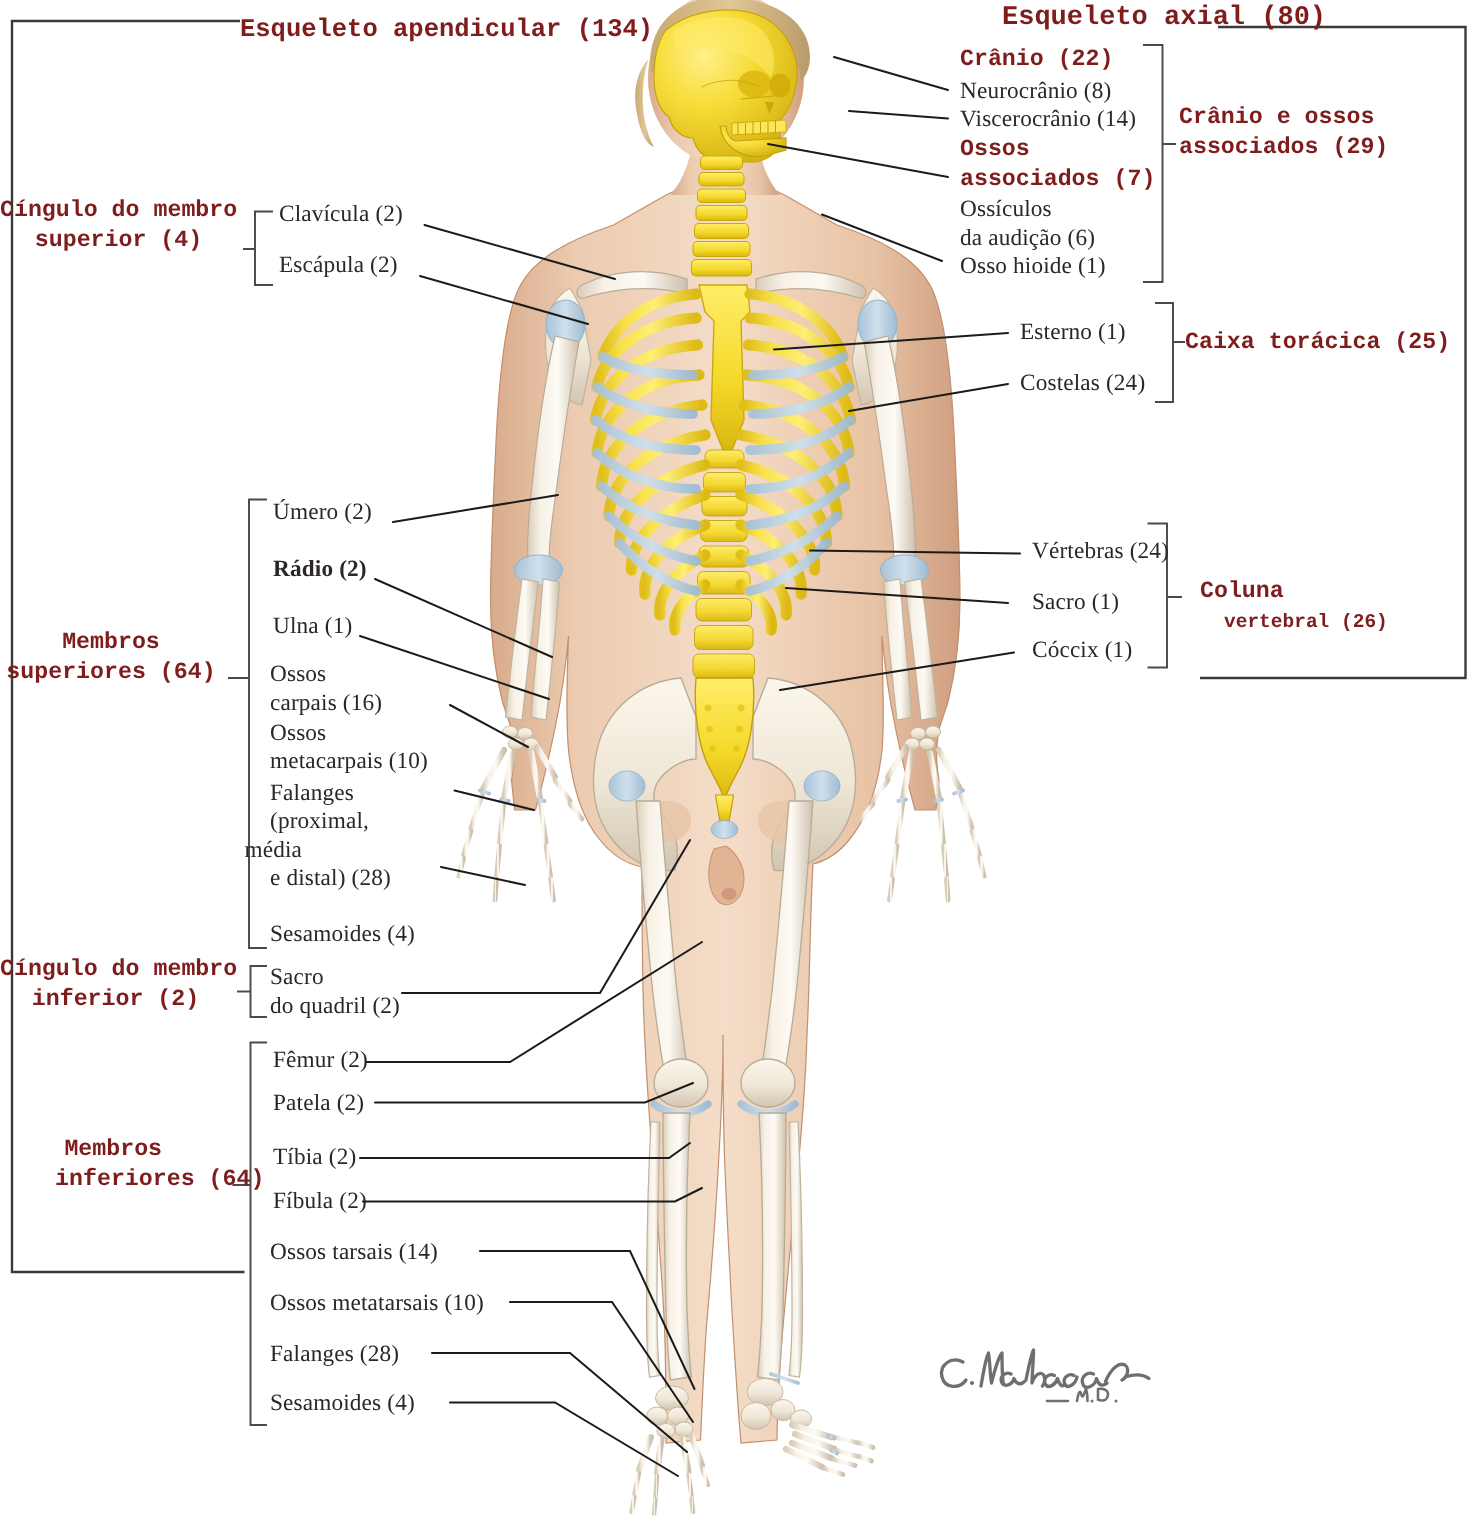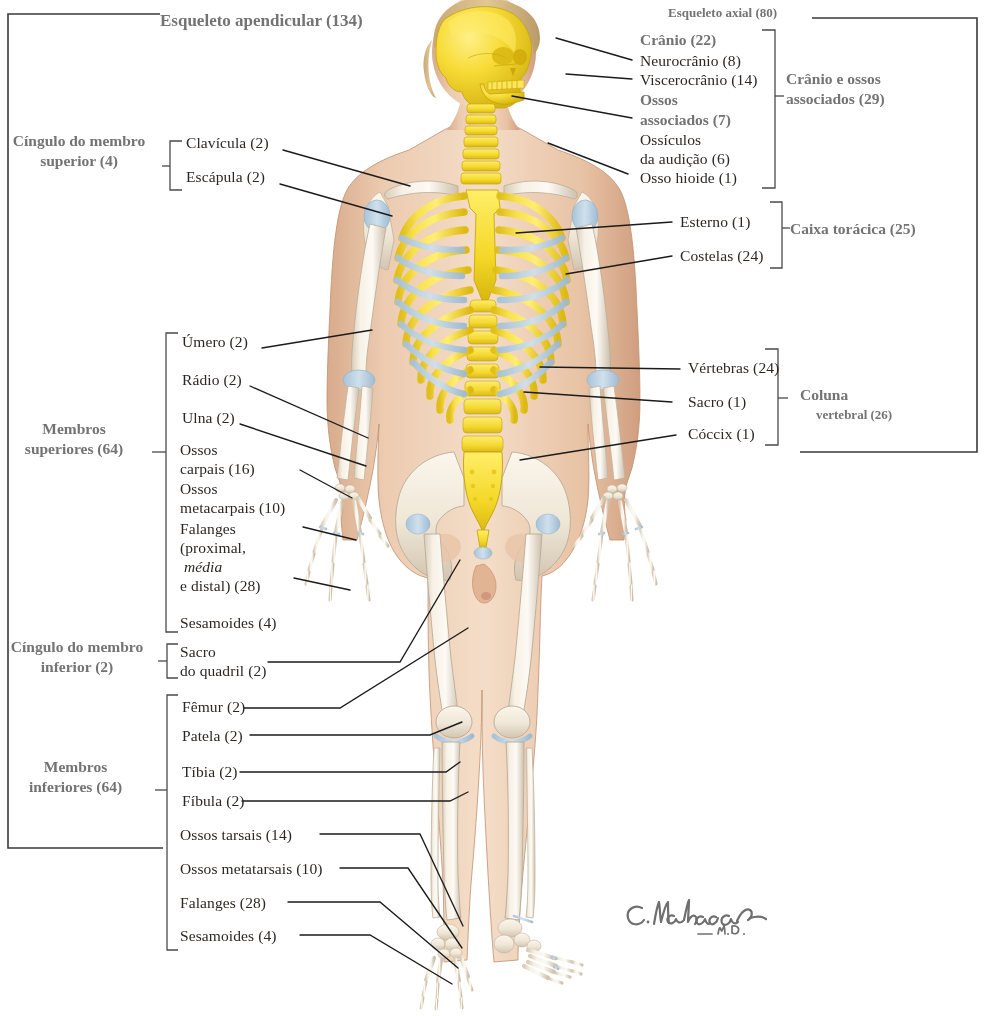--- a/index.html
+++ b/index.html
@@ -14,23 +14,23 @@
   .lbl{
     position:absolute;
     font-family:"Liberation Serif", serif;
     font-size:15.5px;
     line-height:17.5px;
     color:#2b2724;
     white-space:pre;
     letter-spacing:.1px;
   }
   .lbl.bold{
-    font-family:Liberation Serif, serif;
+    font-family:Liberation Mono, monospace;
     font-weight:bold;
-    color:#737373;
+    color:#7f1d1d;
     letter-spacing:0;
   }
   .lbl.right{text-align:center;}
 
   
   svg.vec{position:absolute;left:0;top:0;width:984px;height:1016px;pointer-events:none;}
   .lead{stroke:#1b1b1b;stroke-width:1.35;fill:none;stroke-linecap:round;}
   .brk{stroke:#3a3a3a;stroke-width:1.6;fill:none;}
   .brkthin{stroke:#4a4a4a;stroke-width:1.3;fill:none;}
 
@@ -573,50 +573,50 @@
       <path d="M676 435 L520 460"></path>
     </g>
 
     <g class="brk">
       <line x1="160" y1="14" x2="160" y2="14"></line>
     </g>
   </svg>
 
   <div class="lbl bold" style="left:160px;top:12px;font-size:17px;">Esqueleto apendicular (134)</div>
 
-  <div class="lbl bold" style="left:668px;top:4px;font-size:13px;">Esqueleto axial (80)</div>
+  <div class="lbl bold" style="left:668px;top:4px;font-size:18px;">Esqueleto axial (80)</div>
 
   <div class="lbl bold right" style="left:0px;top:132px;width:158px;font-size:15.5px;">Cíngulo do membro</div>
   <div class="lbl bold right" style="left:0px;top:152px;width:158px;font-size:15.5px;">superior (4)</div>
 
   <div class="lbl bold right" style="left:0px;top:420px;width:148px;font-size:15.5px;">Membros</div>
   <div class="lbl bold right" style="left:0px;top:440px;width:148px;font-size:15.5px;">superiores (64)</div>
 
   <div class="lbl bold right" style="left:0px;top:638px;width:154px;font-size:15.5px;">Cíngulo do membro</div>
   <div class="lbl bold right" style="left:0px;top:658px;width:154px;font-size:15.5px;">inferior (2)</div>
 
   <div class="lbl bold right" style="left:0px;top:758px;width:151px;font-size:15.5px;">Membros</div>
-  <div class="lbl bold right" style="left:0px;top:778px;width:151px;font-size:15.5px;">inferiores (64)</div>
+  <div class="lbl bold right" style="left:0px;top:778px;width:151px;font-size:15.5px;padding-left:31px;">inferiores (64)</div>
 
   <div class="lbl" style="left:186px;top:134px;">Clavícula (2)</div>
   <div class="lbl" style="left:186px;top:168px;">Escápula (2)</div>
 
   <div class="lbl" style="left:182px;top:333px;">Úmero (2)</div>
-  <div class="lbl" style="left:182px;top:371px;">Rádio (2)</div>
-  <div class="lbl" style="left:182px;top:409px;">Ulna (2)</div>
+  <div class="lbl" style="left:182px;top:371px;font-weight:bold;">Rádio (2)</div>
+  <div class="lbl" style="left:182px;top:409px;">Ulna (1)</div>
 
   <div class="lbl" style="left:180px;top:441px;">Ossos</div>
   <div class="lbl" style="left:180px;top:460px;">carpais (16)</div>
 
   <div class="lbl" style="left:180px;top:480px;">Ossos</div>
   <div class="lbl" style="left:180px;top:499px;">metacarpais (10)</div>
 
   <div class="lbl" style="left:180px;top:520px;">Falanges</div>
   <div class="lbl" style="left:180px;top:539px;">(proximal,</div>
-  <div class="lbl" style="left:184px;top:558px;font-style:italic;">média</div>
+  <div class="lbl" style="left:163px;top:558px;">média</div>
   <div class="lbl" style="left:180px;top:577px;">e distal) (28)</div>
 
   <div class="lbl" style="left:180px;top:614px;">Sesamoides (4)</div>
 
   <div class="lbl" style="left:180px;top:643px;">Sacro</div>
   <div class="lbl" style="left:180px;top:662px;">do quadril (2)</div>
 
   <div class="lbl" style="left:182px;top:698px;">Fêmur (2)</div>
   <div class="lbl" style="left:182px;top:727px;">Patela (2)</div>
   <div class="lbl" style="left:182px;top:763px;">Tíbia (2)</div>

